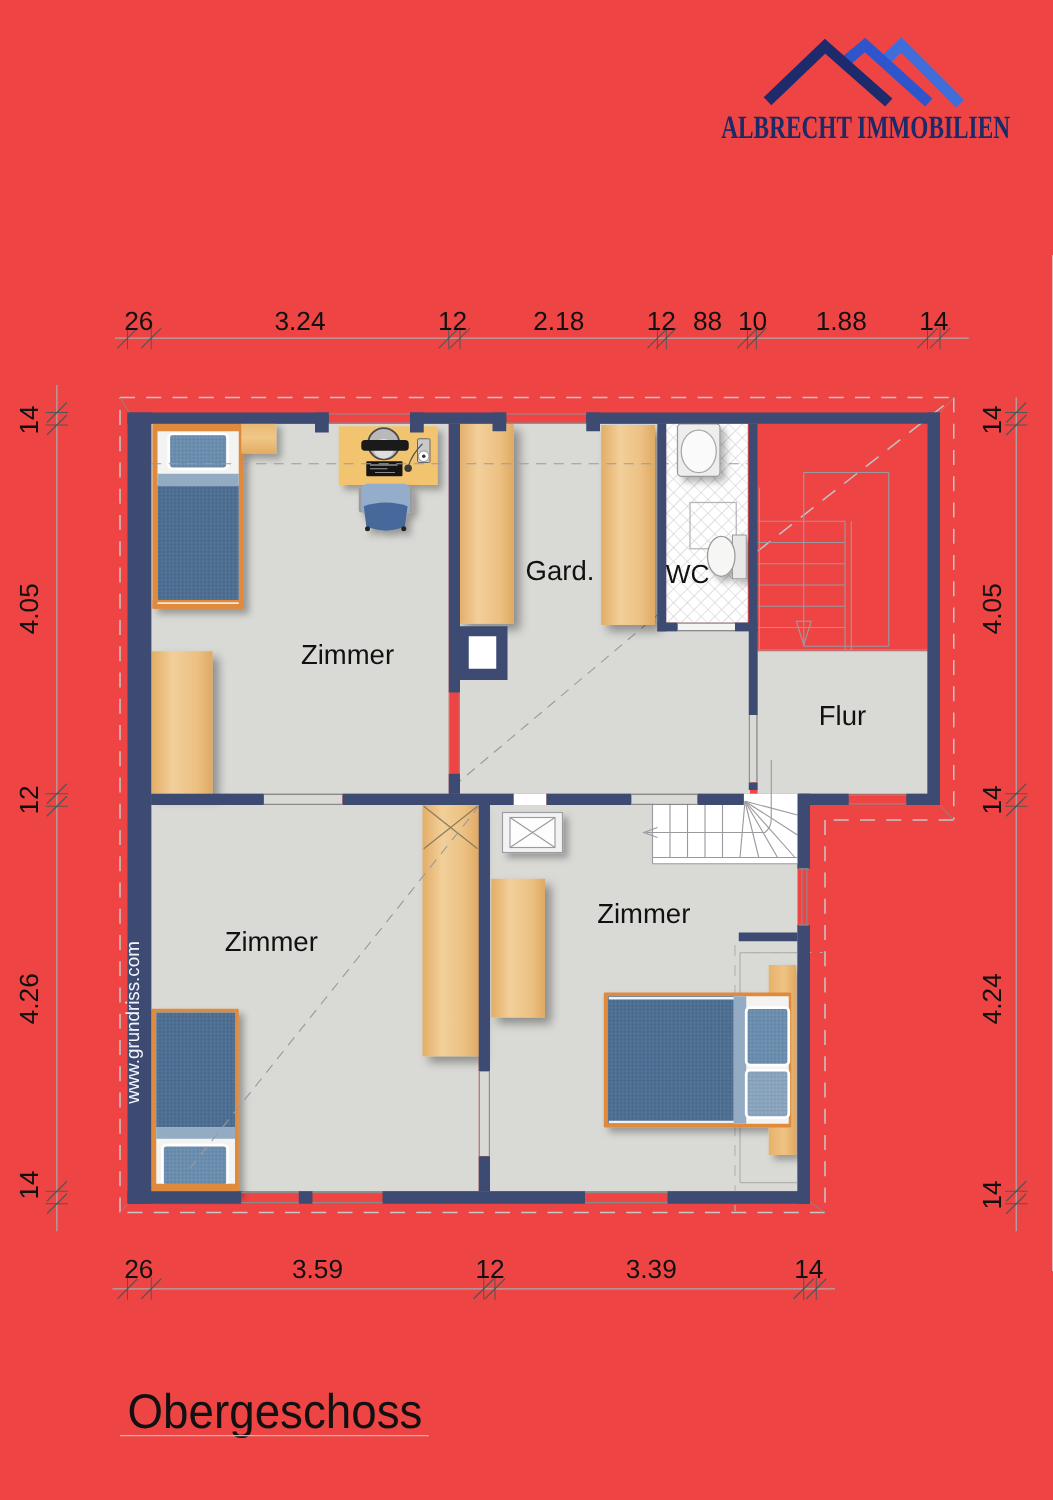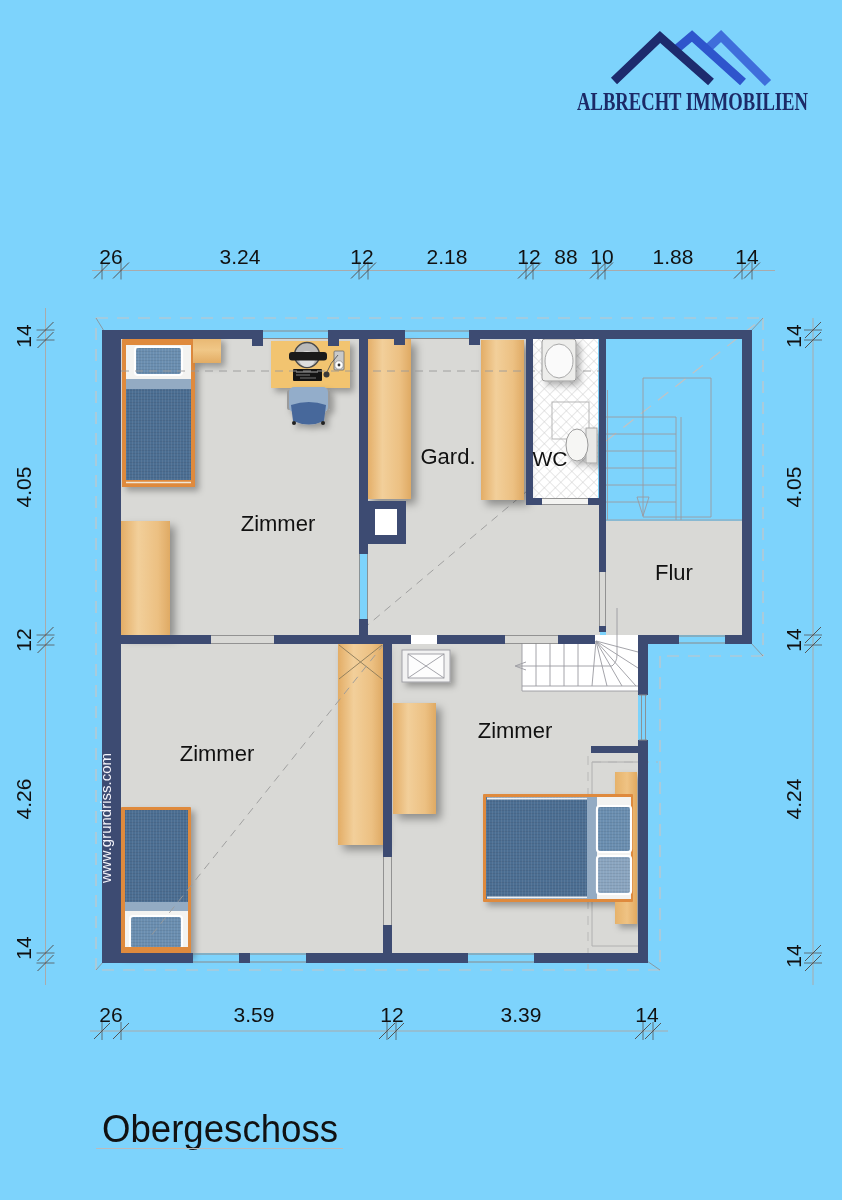--- a/index.html
+++ b/index.html
@@ -1,16 +1,16 @@
 <!DOCTYPE html>
 <html><head>
 <meta charset="utf-8">
 <style>
   html,body{margin:0;padding:0;background:#fff;}
-  #page{position:relative;width:842px;height:1200px;background:#7dd3fc;overflow:hidden;
+  #page{position:relative;width:842px;height:1200px;background:#ef4444;overflow:hidden;
         font-family:"Liberation Sans", sans-serif;}
   svg{position:absolute;left:0;top:0;}
 </style>
 </head>
 <body>
 <div id="page">
 <svg width="842" height="1200" viewBox="0 0 842 1200">
 <defs>
   <linearGradient id="wood" x1="0" y1="0" x2="1" y2="0">
     <stop offset="0" stop-color="#e3ad66"></stop>

